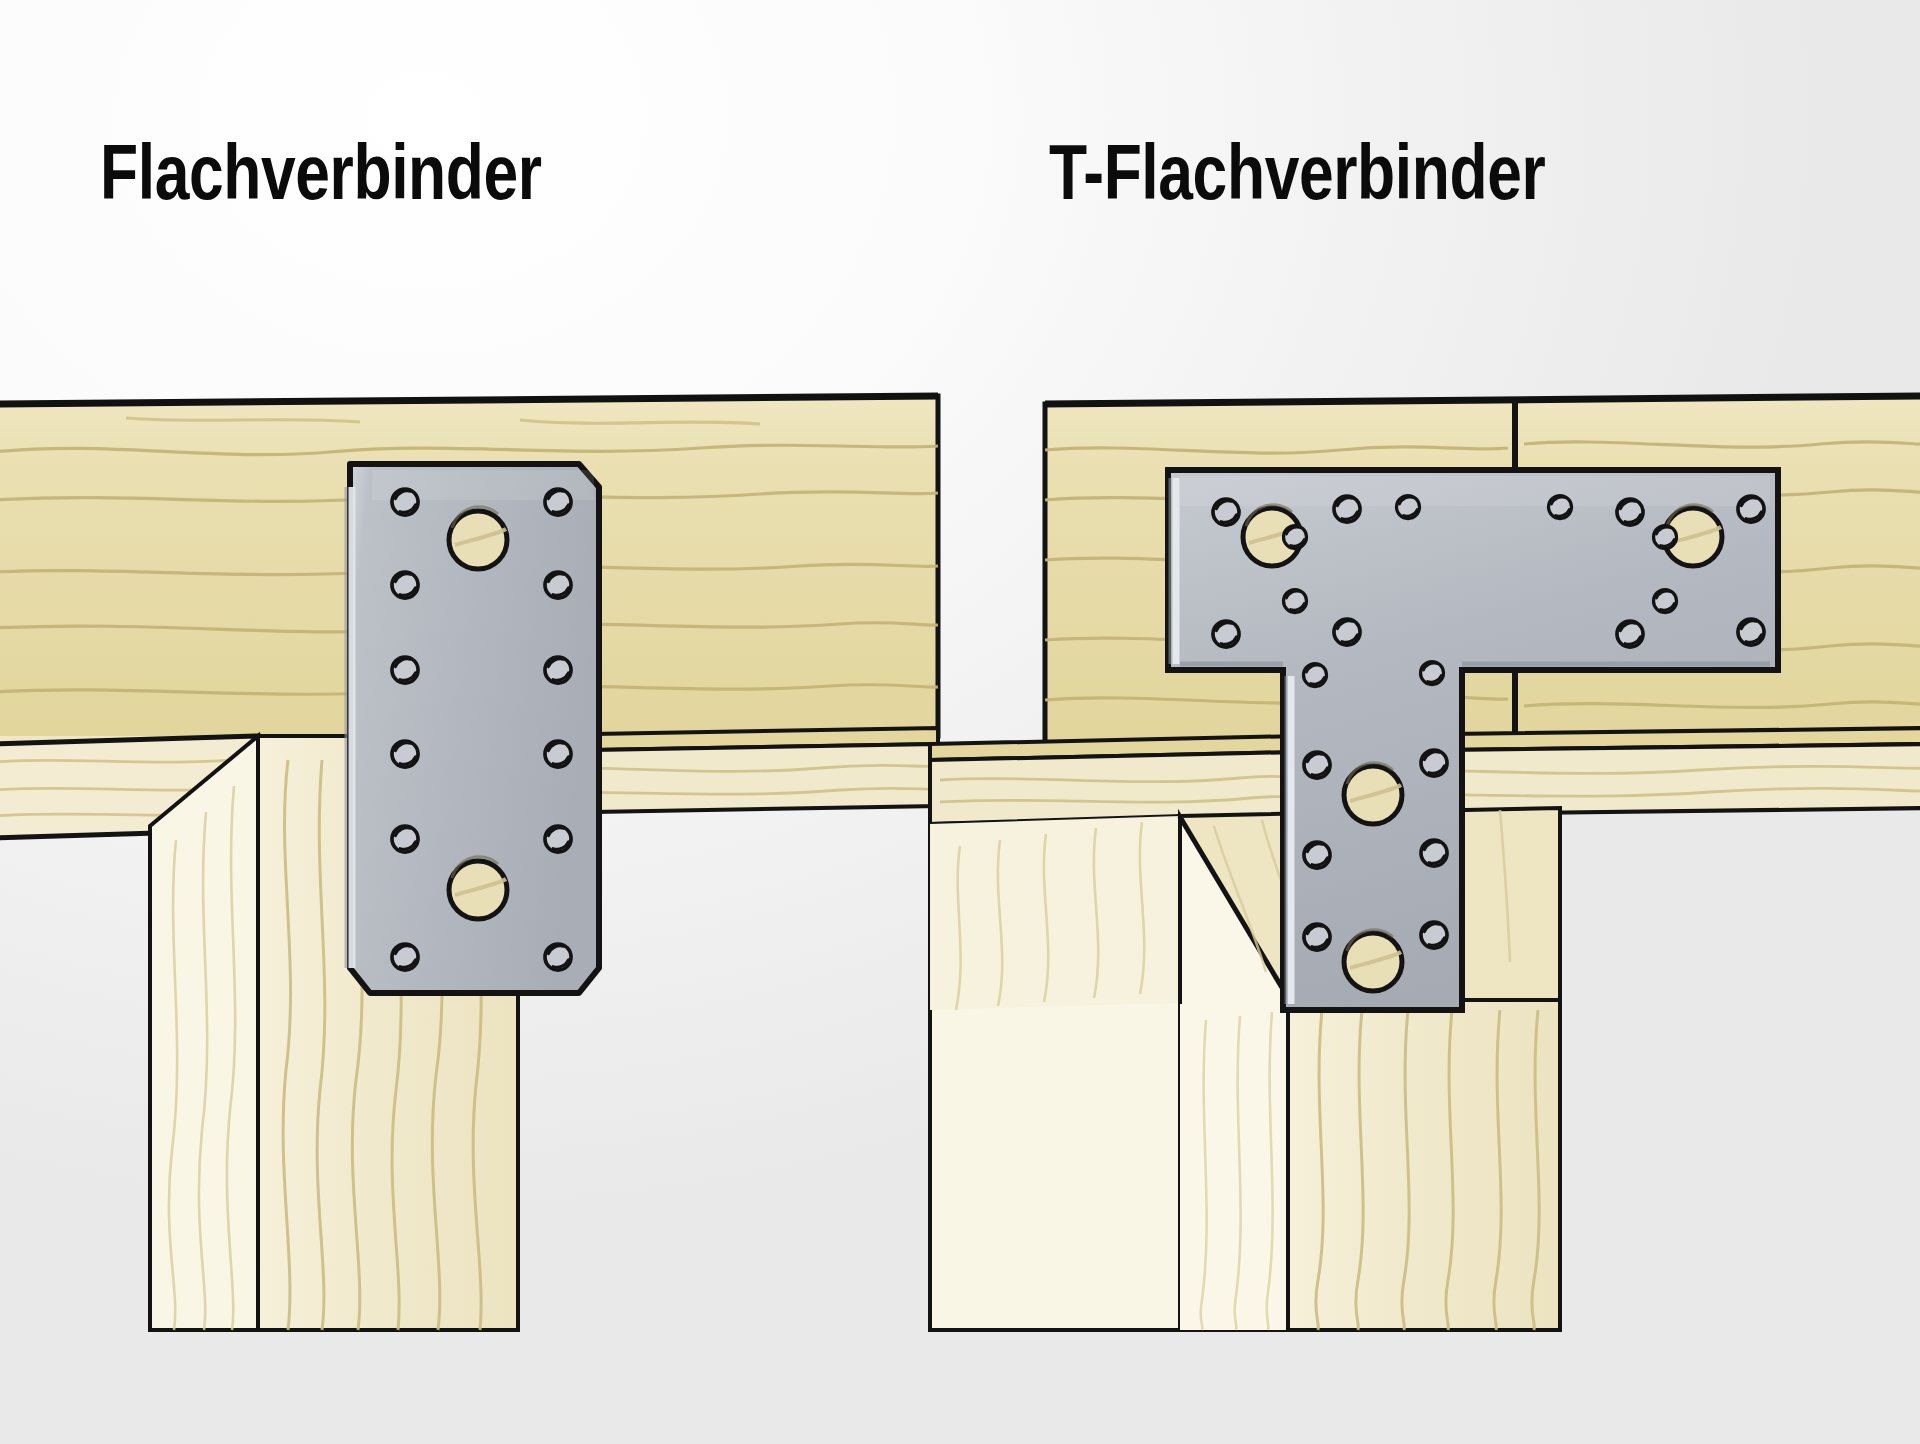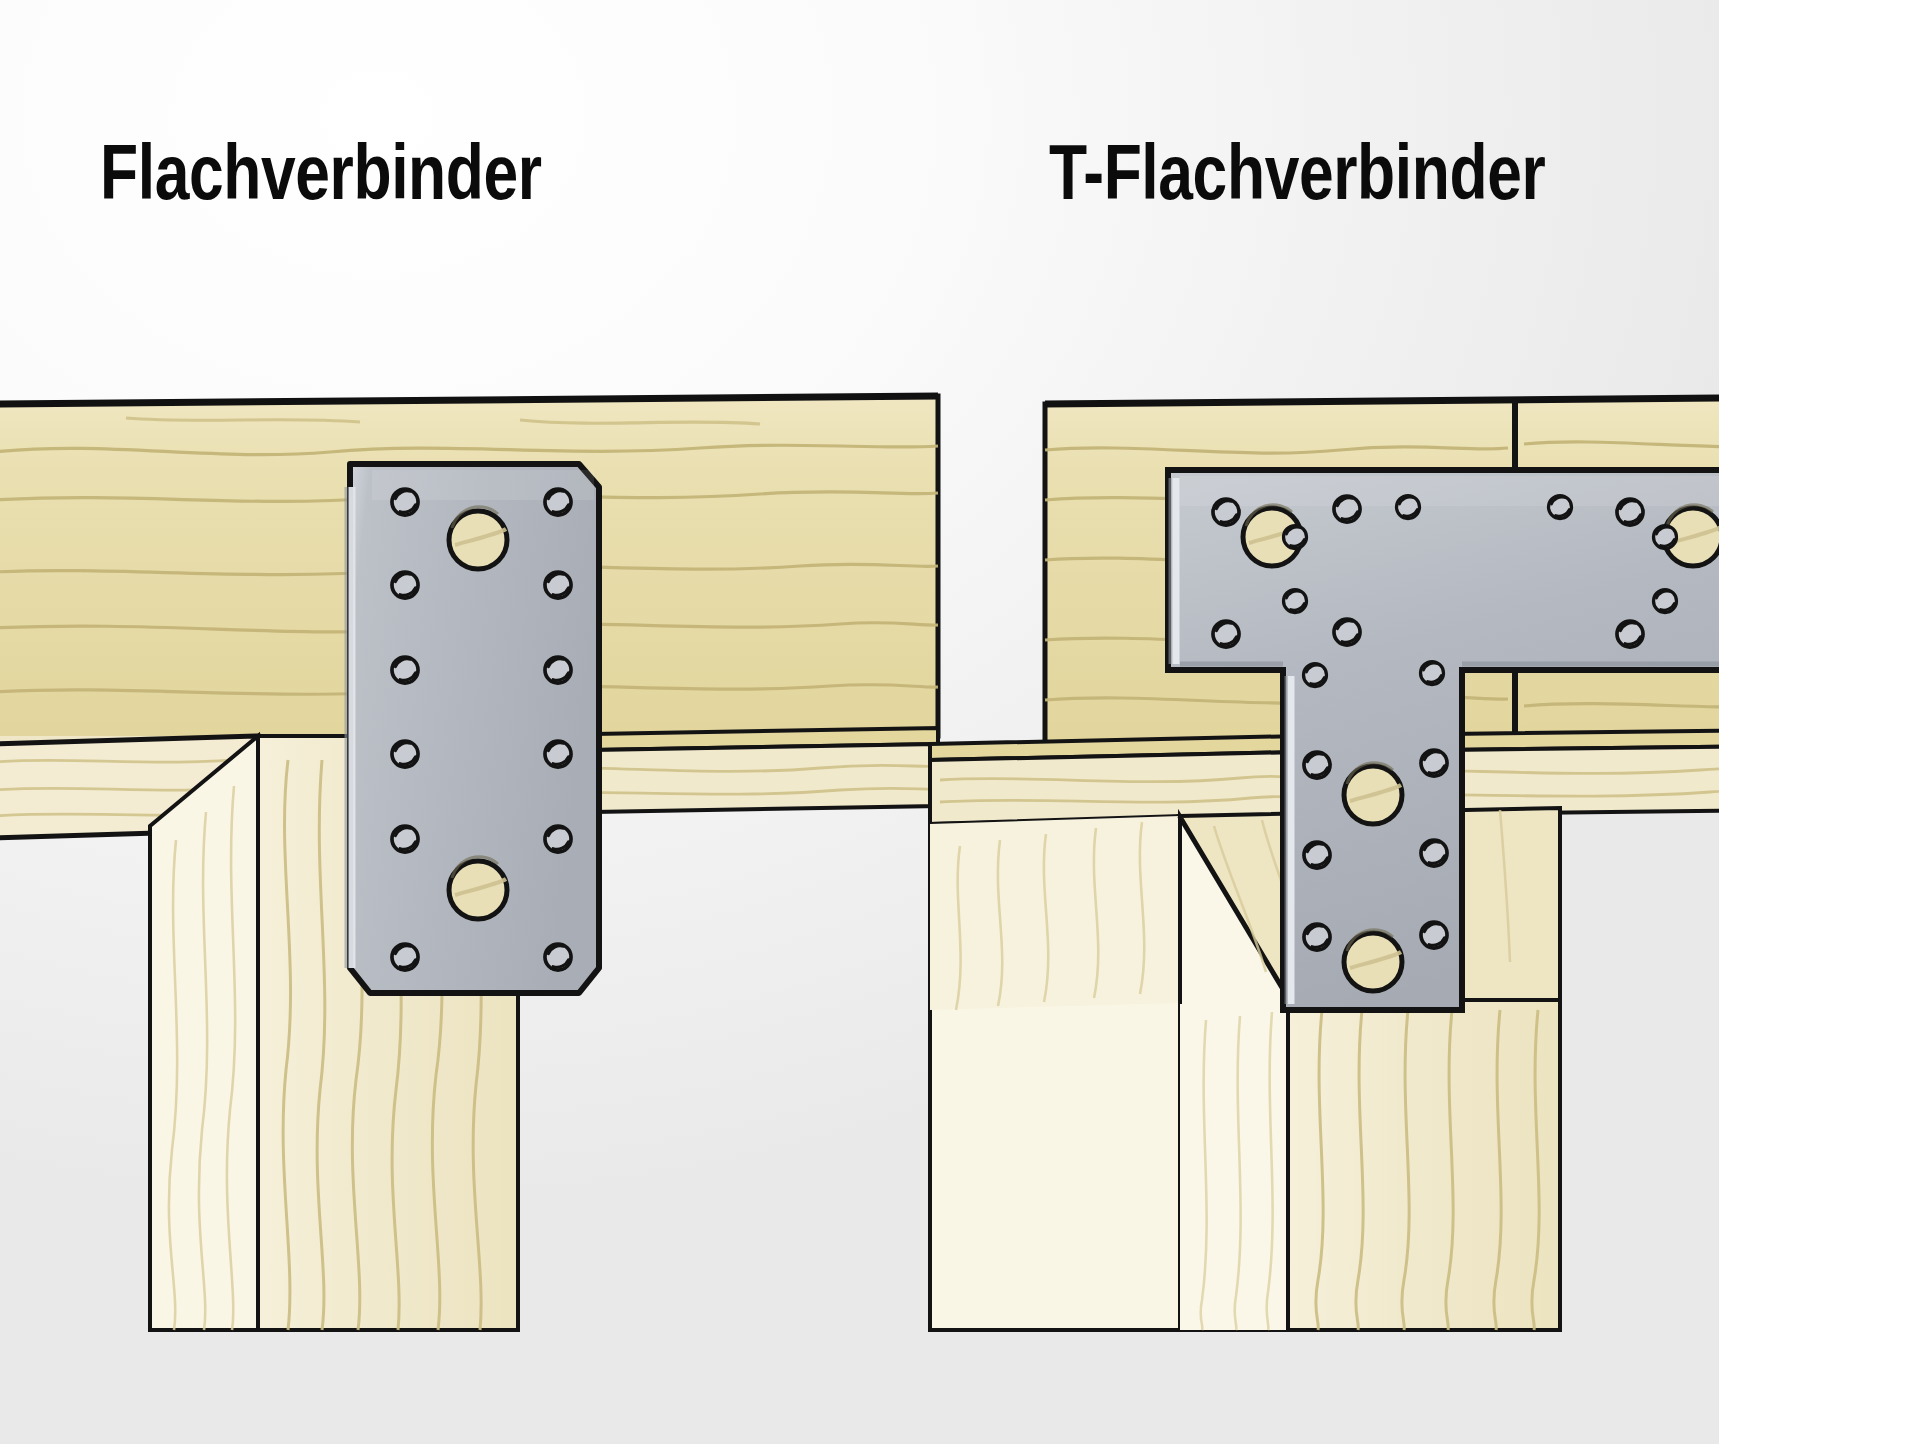--- a/index.html
+++ b/index.html
@@ -3,21 +3,21 @@
 <meta charset="utf-8">
 <style>
   html,body{margin:0;padding:0;}
   body{
     width:1920px;height:1444px;
     font-family:"Liberation Sans", sans-serif;
     background:#ffffff;
     overflow:hidden;
   }
   #stage{
-    position:relative;width:1719px;height:1444px;
+    position:relative;width:1920px;height:1444px;
     background:
       radial-gradient(ellipse 1400px 1100px at 22% 8%, #ffffff 0%, #fbfbfb 38%, #f2f2f2 68%, #e9e9e9 100%);
     overflow:hidden;
   }
   .title{
     position:absolute;
     color:#0b0b0b;
     font-weight:bold;
     font-size:78px;
     letter-spacing:-0.5px;

